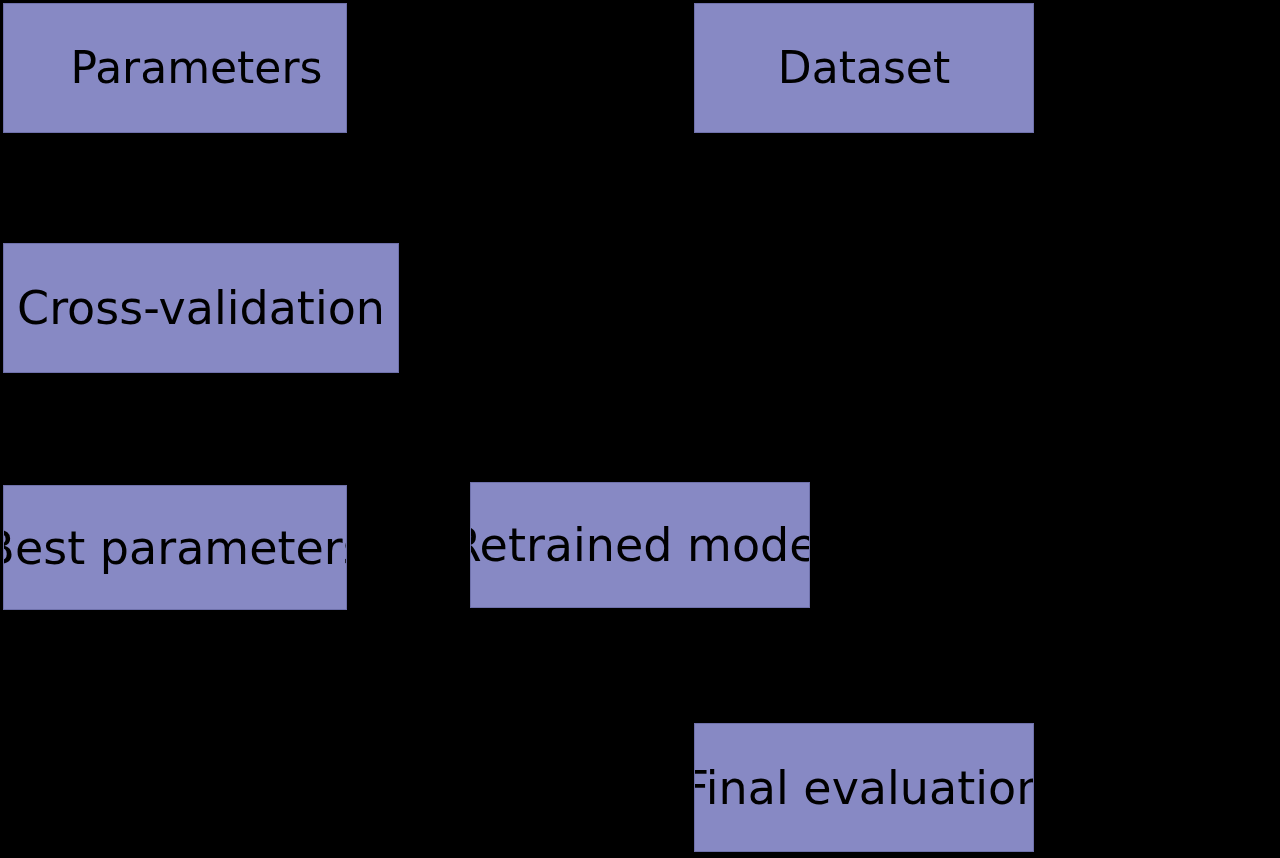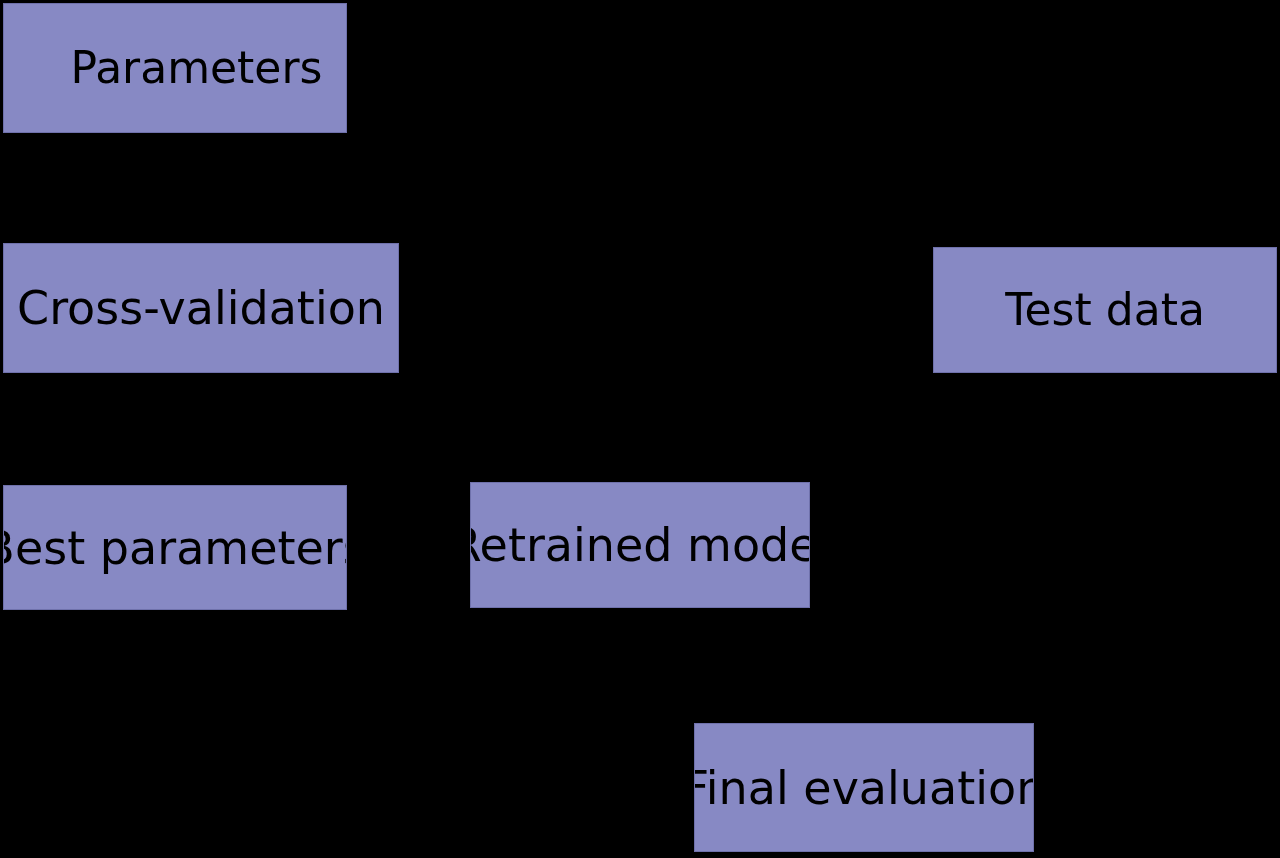--- a/index.html
+++ b/index.html
@@ -77,29 +77,29 @@
       <path d="M640,374 L640,482"></path>
       <path d="M700,608 L790,723"></path>
       <path d="M1060,373 L960,723"></path>
     </g>
   </svg>
 
   <div class="node-box" style="left: 3px; top: 3px; width: 344px; height: 130px; background: rgb(135, 137, 196); border-color: rgb(111, 113, 171); padding-left: 43px;">
     <span class="node-label" style="font-size: 44px; color: rgb(0, 0, 0);">Parameters</span>
   </div>
 
+  <div class="node-box" style="left: 694px; top: 3px; width: 340px; height: 130px; background: rgb(135, 137, 196); border-color: rgb(111, 113, 171);">
+    <span class="node-label" style="font-size: 44px; color: rgb(0, 0, 0);">Dataset</span>
+  </div>
 
   <div class="node-box" style="left: 3px; top: 243px; width: 396px; height: 130px; background: rgb(135, 137, 196); border-color: rgb(111, 113, 171);">
     <span class="node-label tight" style="font-size: 46px; color: rgb(0, 0, 0);">Cross-validation</span>
   </div>
 
 
-  <div class="node-box" style="left: 933px; top: 247px; width: 344px; height: 126px; background: rgb(135, 137, 196); border-color: rgb(111, 113, 171);">
-    <span class="node-label" style="font-size: 44px; color: rgb(0, 0, 0);">Test data</span>
-  </div>
 
   <div class="node-box" style="left: 3px; top: 485px; width: 344px; height: 125px; background: rgb(135, 137, 196); border-color: rgb(111, 113, 171);">
     <span class="node-label tight" style="font-size: 46px; color: rgb(0, 0, 0);">Best parameters</span>
   </div>
 
   <div class="node-box" style="left: 470px; top: 482px; width: 340px; height: 126px; background: rgb(135, 137, 196); border-color: rgb(111, 113, 171);">
     <span class="node-label tight" style="font-size: 46px; color: rgb(0, 0, 0);">Retrained model</span>
   </div>
 
   <div class="node-box" style="left: 694px; top: 723px; width: 340px; height: 129px; background: rgb(135, 137, 196); border-color: rgb(111, 113, 171);">

